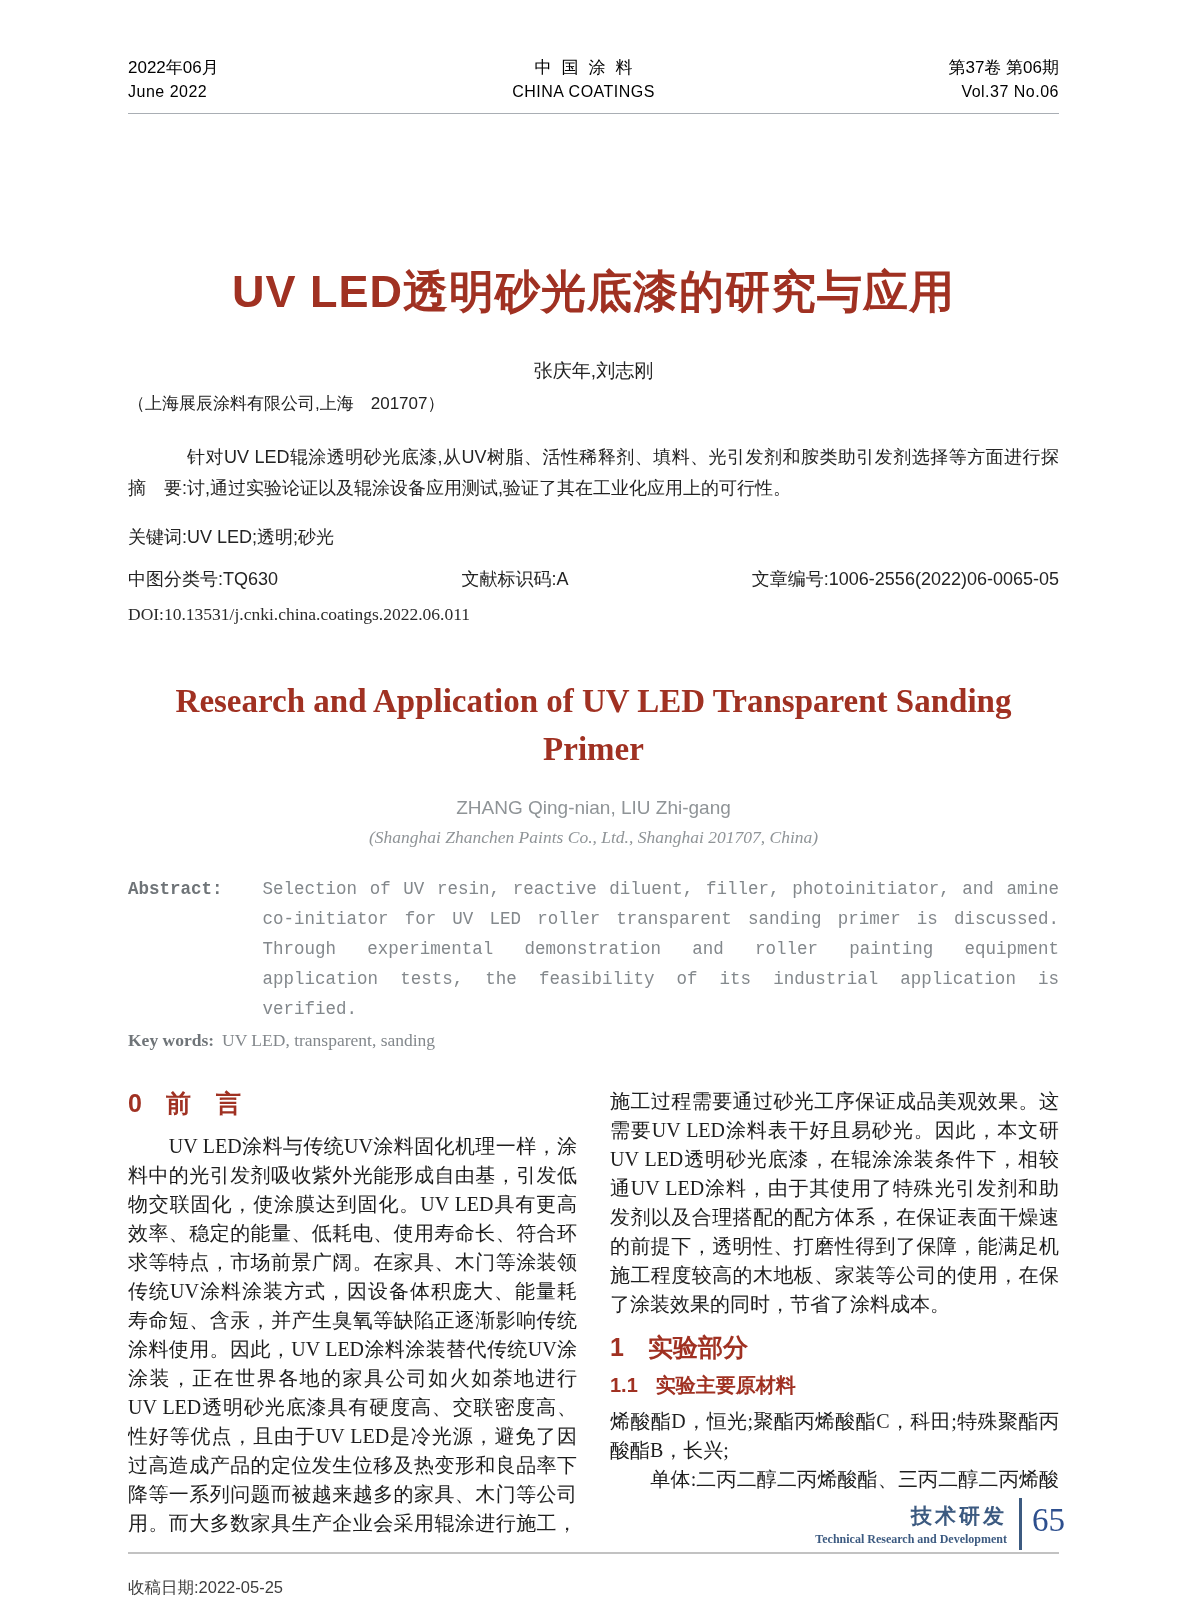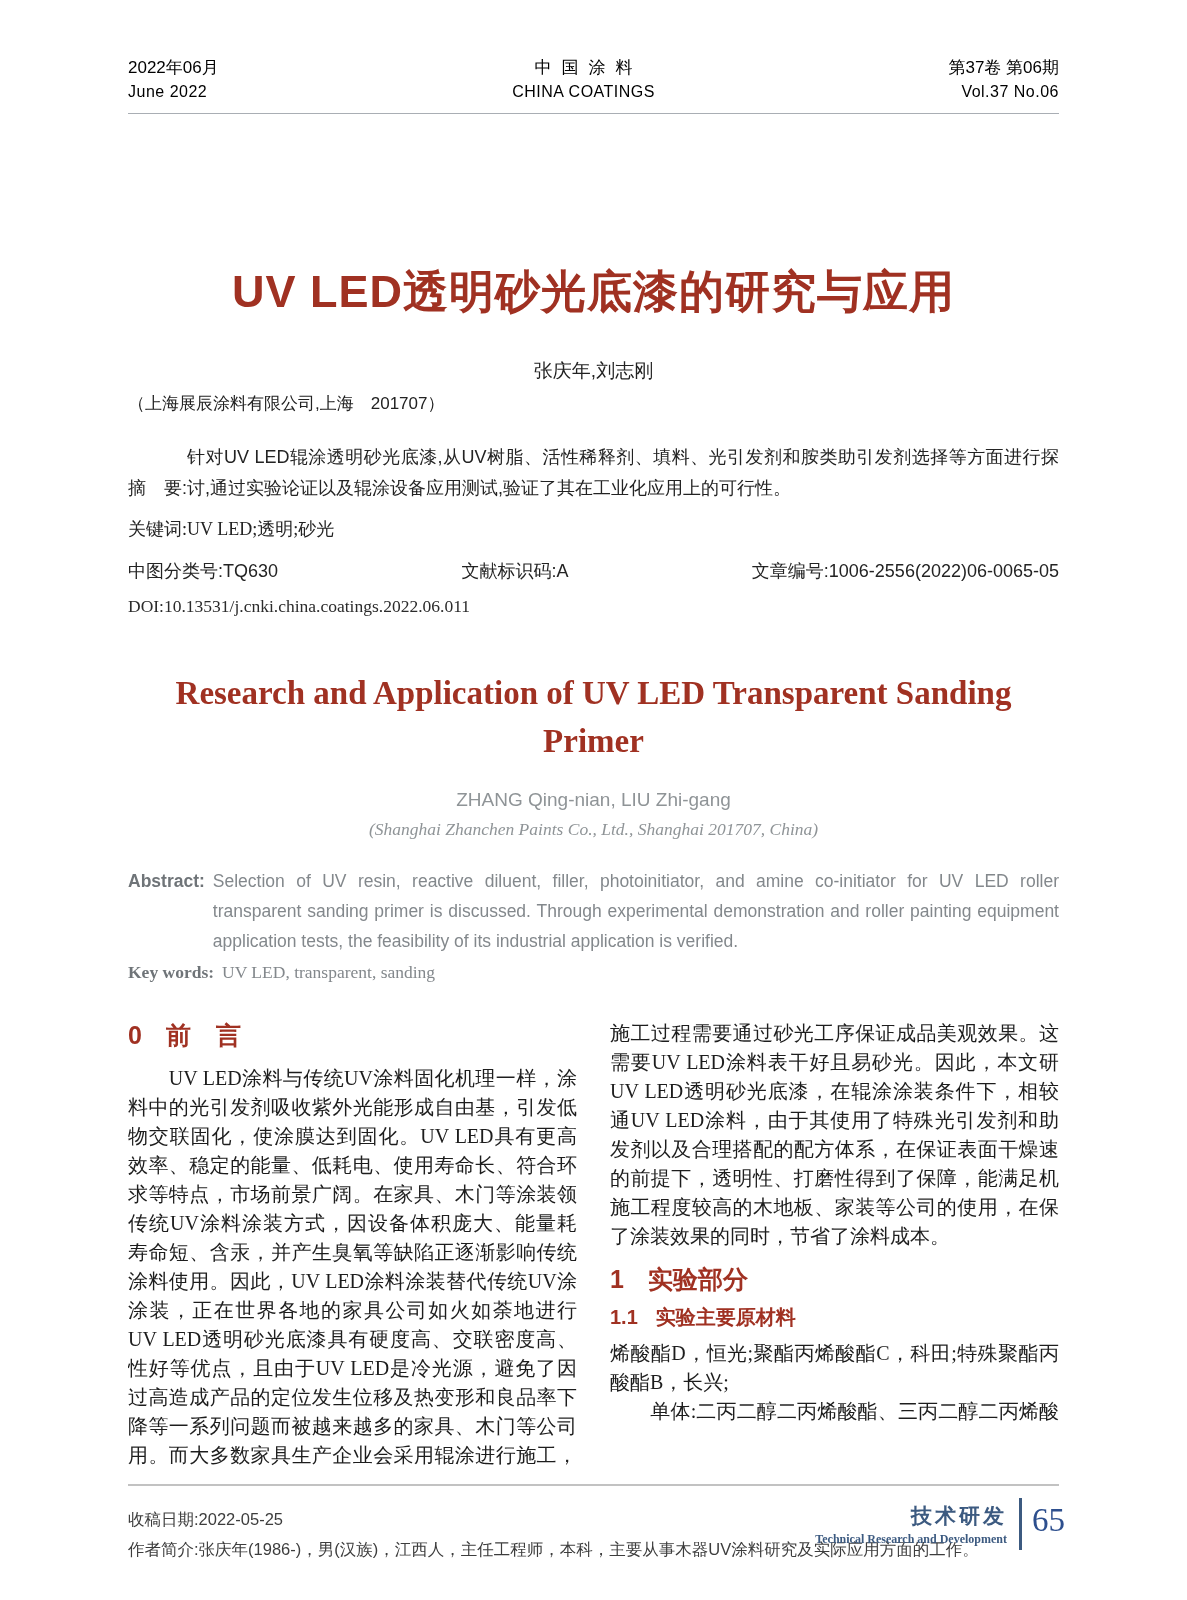--- a/index.html
+++ b/index.html
@@ -30,36 +30,36 @@
     font-size: 45px; font-weight: bold; color: #a03122;
     letter-spacing: 1px;
   }
   .authors-cn { margin-top: 36px; text-align: center; font-size: 19px; color: #222; }
   .affil-cn { margin-top: 8px; text-align: left; font-size: 17px; color: #222; }
 
   .hang-row { display: flex; font-size: 18px; line-height: 31px; color: #232323; }
   .hang-row .lbl { white-space: nowrap; }
   .hang-row .txt { flex: 1; text-align: justify; }
   .abstract-cn { margin-top: 27px; align-items: flex-end; }
-  .keywords-cn { margin-top: 10px; font-family: Liberation Serif, serif; }
+  .keywords-cn { margin-top: 18px; }
 
   .clc-row { margin-top: 14px; display: flex; justify-content: space-between; font-size: 18px; color: #232323; }
   .doi { margin-top: 13px; font-family: "Liberation Serif", serif; font-size: 17.5px; color: #2b2b2b; }
 
   
   .title-en {
     margin-top: 52px; text-align: center;
     font-family: "Liberation Serif", serif; font-weight: bold;
     font-size: 33px; line-height: 48px; color: #a03122;
   }
   .authors-en { margin-top: 24px; text-align: center; font-size: 19px; color: #8f9497; }
   .affil-en { margin-top: 8px; text-align: center; font-family: "Liberation Serif", serif;
               font-style: italic; font-size: 17.5px; color: #8f9497; }
-  .abstract-en { margin-top: 26px; font-family: Liberation Sans, sans-serif;
-                 font-size: 17.5px; line-height: 30px; color: #83888c; }
+  .abstract-en { margin-top: 26px; font-family: Liberation Mono, monospace;
+                 font-size: 17.5px; line-height: 30px; color: #83888c; gap: 32px; }
   .abstract-en .lbl, .keywords-en .lbl { font-weight: bold; color: #6f7478; padding-right: 8px; }
   .keywords-en { margin-top: 1px; font-family: "Liberation Serif", serif;
                  font-size: 17.5px; line-height: 30px; color: #83888c; }
 
   
   .columns { margin-top: 32px; display: flex; gap: 33px; }
   .col { width: 449px; }
   .sec-h { display: flex; align-items: baseline; color: #a03122; font-weight: bold; }
   .sec-h.h2 { font-size: 25px; margin-bottom: 12px; }
   .sec-h.h2 .num { margin-right: 24px; }

